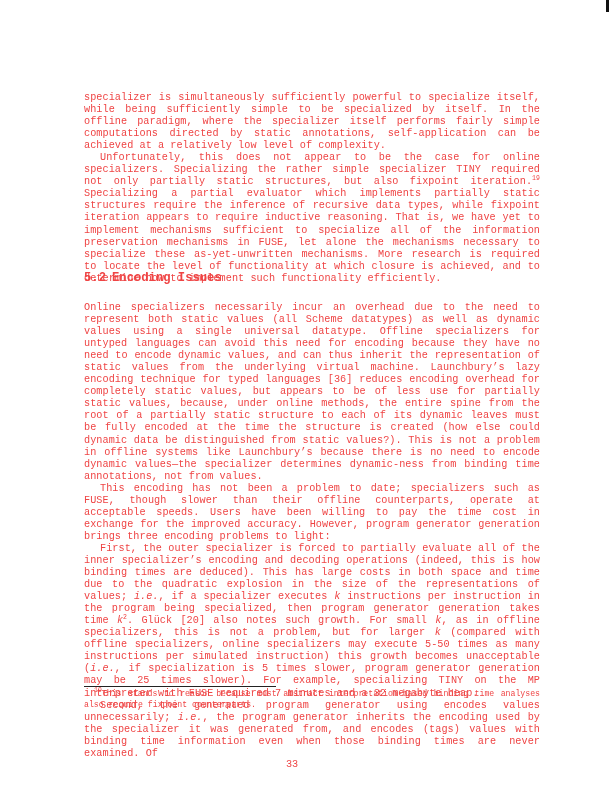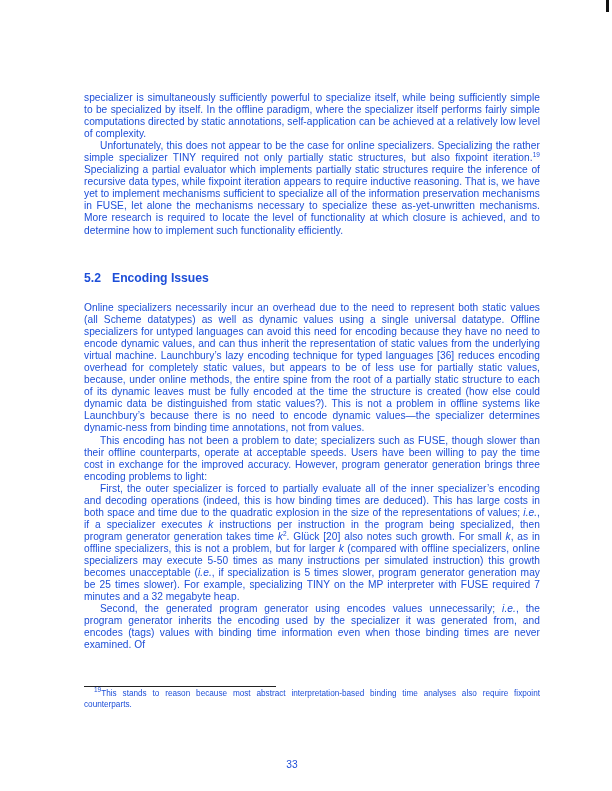--- a/index.html
+++ b/index.html
@@ -1,20 +1,20 @@
 <!DOCTYPE html>
 <html><head>
 <meta charset="utf-8">
 <style>
   html, body { margin: 0; padding: 0; background: #ffffff; }
   body { width: 612px; height: 791px; position: relative; overflow: hidden; }
   .page {
     position: absolute; left: 0; top: 0; width: 612px; height: 791px;
-    background: #ffffff; color: #1d4ed8;
-    font-family: Liberation Sans, sans-serif;
+    background: #ffffff; color: #ef4444;
+    font-family: Liberation Mono, monospace;
   }
   .corner-mark {
     position: absolute; left: 606px; top: 0; width: 3px; height: 12px; background: #111;
   }
   .body-text {
     position: absolute; left: 84px; width: 456px;
     font-size: 10.2px; line-height: 12.05px; text-align: justify;
     letter-spacing: 0.05px;
   }
   .body-text p { margin: 0; }

